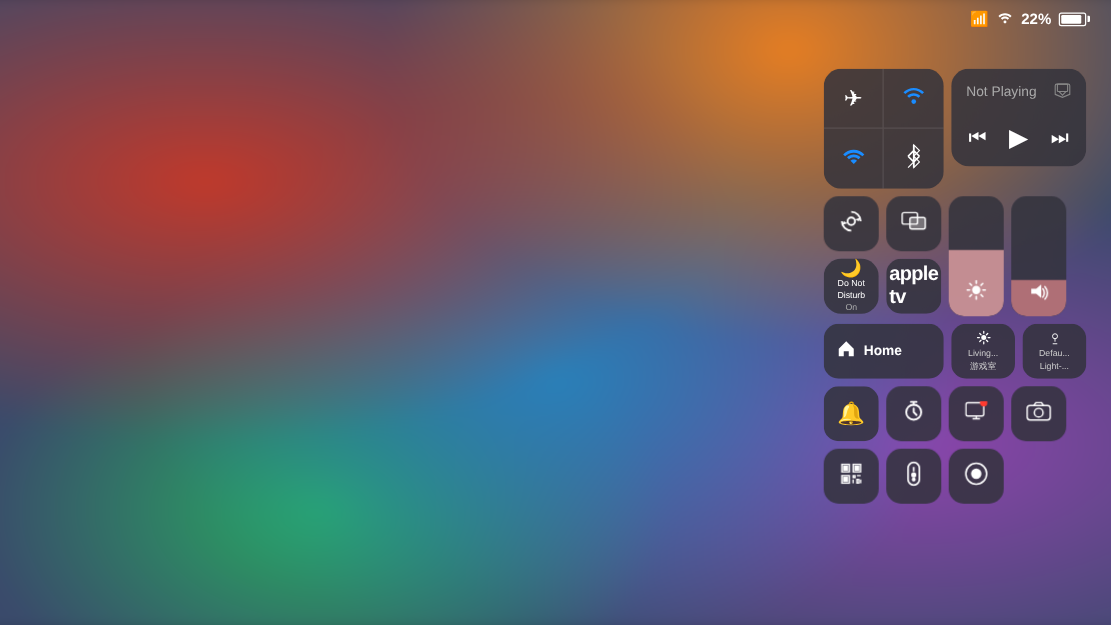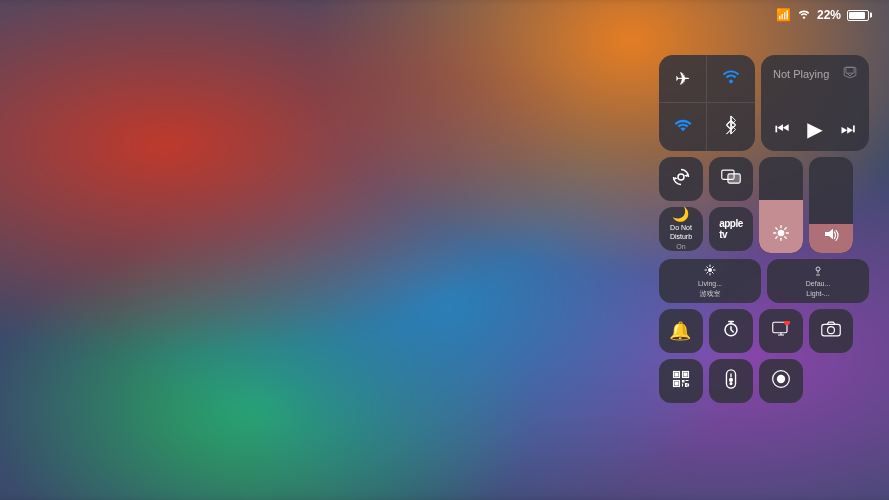--- a/index.html
+++ b/index.html
@@ -127,21 +127,21 @@
     }
 
     
     .connectivity-block::after {
       content: '';
     }
 
     
     .now-playing-block {
       flex: 1;
-      height: 96px;
+      height: 78px;
       background: rgba(50, 50, 60, 0.85);
       backdrop-filter: blur(20px);
       border-radius: 14px;
       padding: 10px 12px;
       display: flex;
       flex-direction: column;
       justify-content: space-between;
     }
 
     .np-header {
@@ -435,21 +435,21 @@
 
       <div style="display:flex;gap:6px;">
 
         <div class="cc-cell" style="width:44px;height:44px;flex-direction:column;gap:2px;">
           <span style="font-size:14px;">🌙</span>
           <span class="dnd-label">Do Not<br>Disturb</span>
           <span class="dnd-label" style="font-size:7px;color:#aaa;">On</span>
         </div>
 
         <div class="cc-cell appletv-btn" style="width:44px;height:44px;">
-          <span style="font-size:10px;font-weight:700;letter-spacing:-0.5px;">apple<br>tv</span>
+          <span style="font-size:16px;font-weight:700;letter-spacing:-0.5px;">apple<br>tv</span>
         </div>
       </div>
     </div>
 
     <div class="slider-cell">
       <div class="slider-fill brightness-fill"></div>
       <span class="slider-icon">
         <svg width="16" height="16" viewBox="0 0 24 24" fill="white">
           <circle cx="12" cy="12" r="5" fill="white"></circle>
           <line x1="12" y1="1" x2="12" y2="4" stroke="white" stroke-width="2" stroke-linecap="round"></line>
@@ -470,20 +470,28 @@
         <svg width="16" height="14" viewBox="0 0 24 20" fill="white">
           <polygon points="3,7 9,7 15,2 15,18 9,13 3,13" fill="white"></polygon>
           <path d="M17 7c1.1 1.3 1.7 3 1.7 5s-.6 3.7-1.7 5" fill="none" stroke="white" stroke-width="1.8" stroke-linecap="round"></path>
           <path d="M19.5 4.5c2 2.3 3 5 3 7.5s-1 5.2-3 7.5" fill="none" stroke="white" stroke-width="1.8" stroke-linecap="round"></path>
         </svg>
       </span>
     </div>
   </div>
 
   <div class="cc-row">
+    <div class="home-btn">
+      <span class="home-icon">
+        <svg width="16" height="16" viewBox="0 0 24 24" fill="white">
+          <path d="M3 12l9-9 9 9v9H15v-6H9v6H3z" fill="white"></path>
+        </svg>
+      </span>
+      <span class="home-text">Home</span>
+    </div>
     <div class="scene-btn">
       <span class="scene-icon">
         <svg width="12" height="12" viewBox="0 0 24 24" fill="white">
           <circle cx="12" cy="12" r="4" fill="white"></circle>
           <path d="M12 2v3M12 19v3M2 12h3M19 12h3M5.6 5.6l2.1 2.1M16.3 16.3l2.1 2.1M5.6 18.4l2.1-2.1M16.3 7.7l2.1-2.1" stroke="white" stroke-width="2" stroke-linecap="round"></path>
         </svg>
       </span>
       <span class="scene-label">Living...<br>游戏室</span>
     </div>
     <div class="scene-btn">

